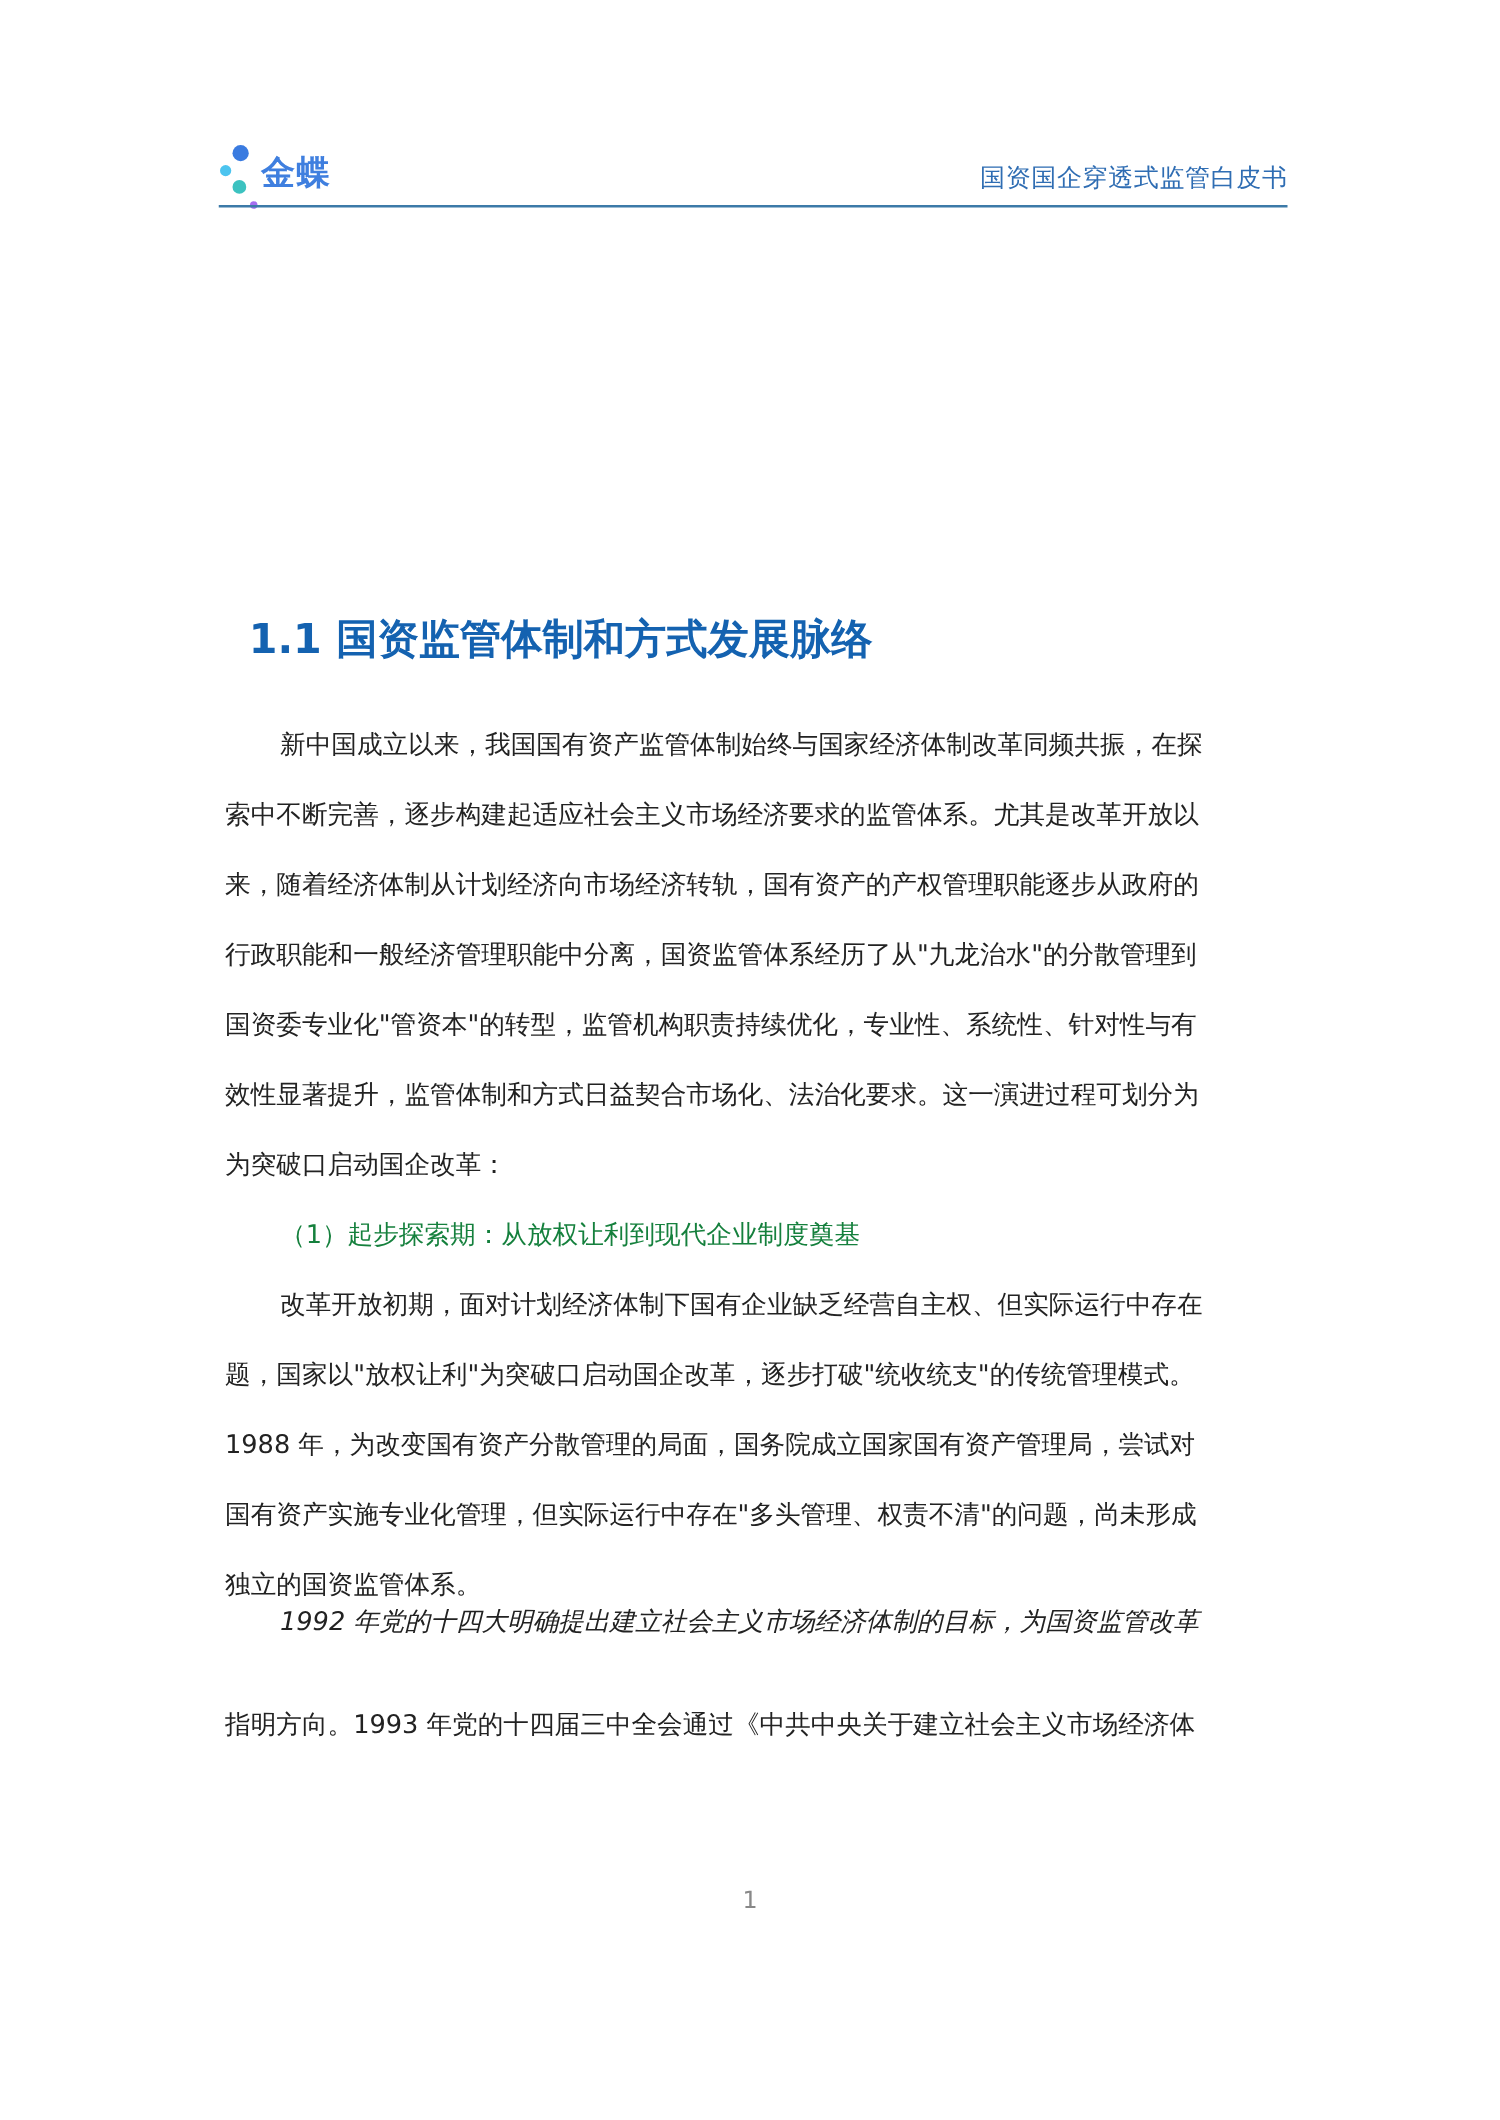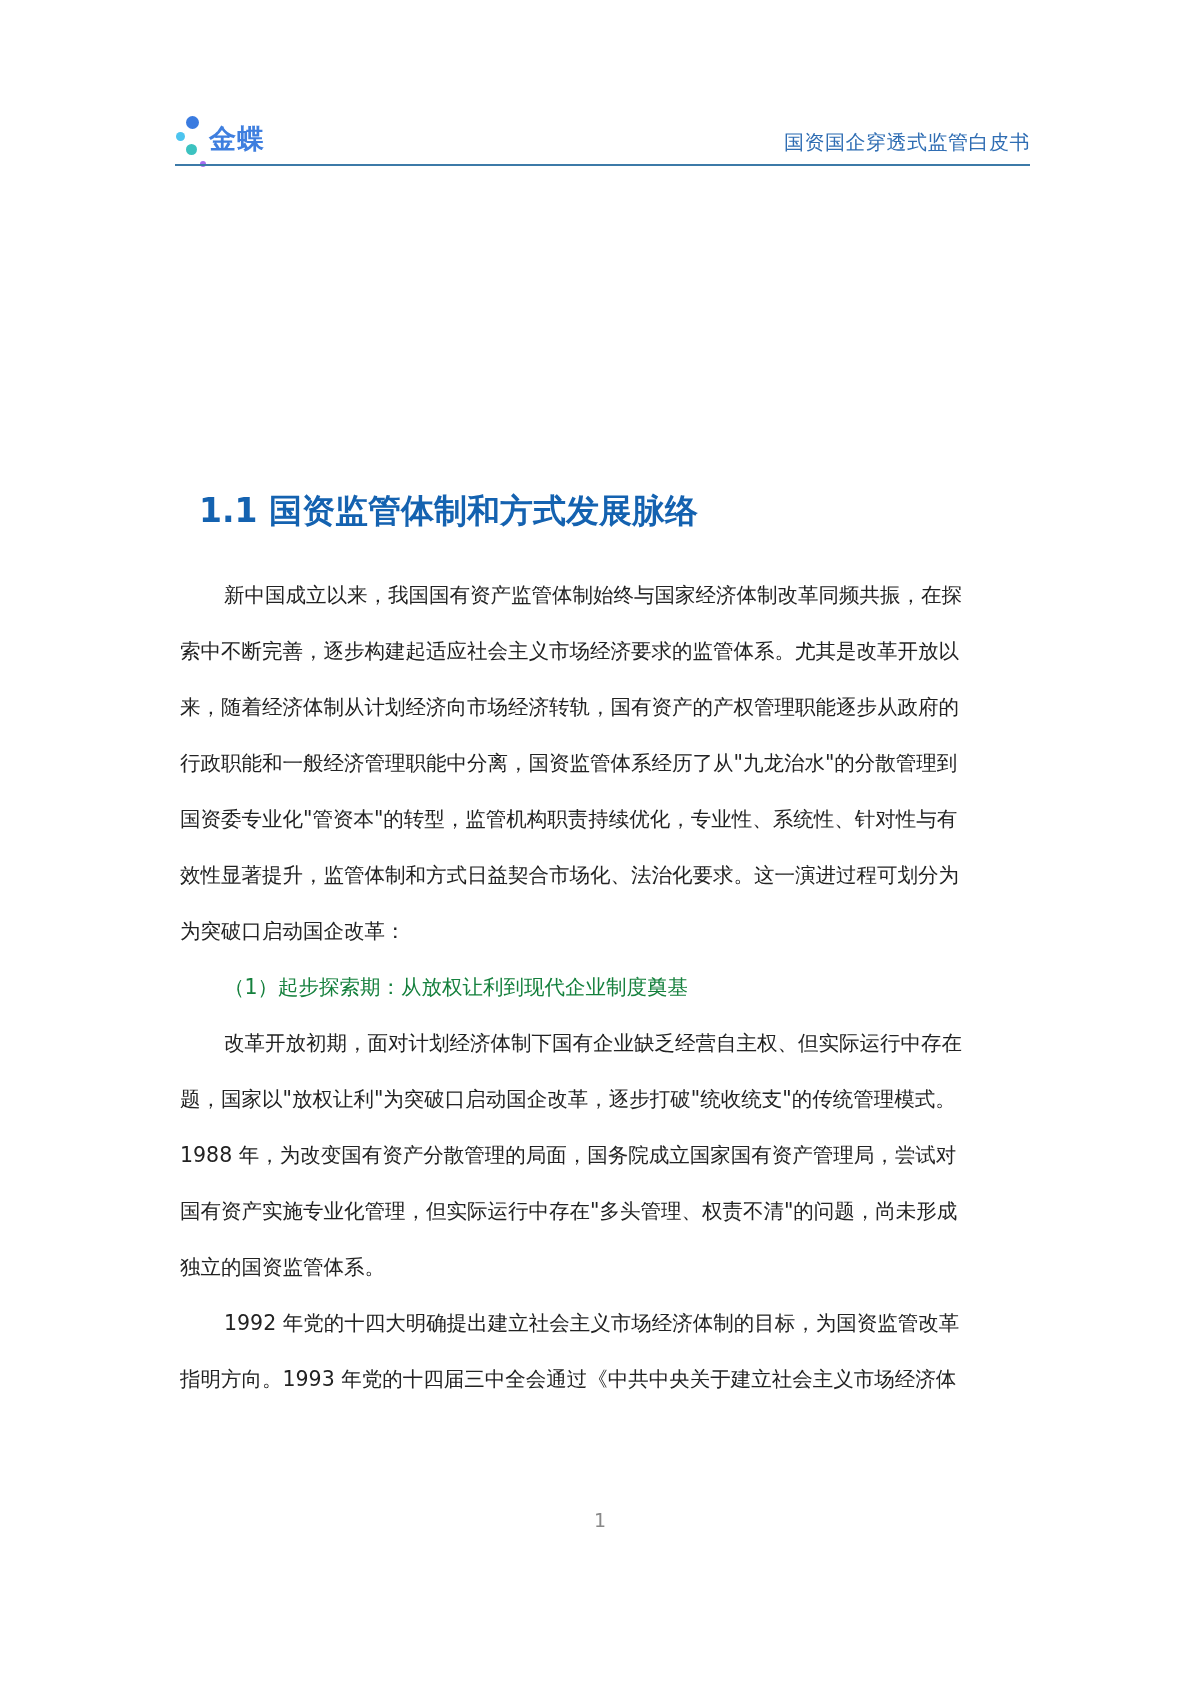--- a/index.html
+++ b/index.html
@@ -151,18 +151,18 @@
     <div class="line" style="top:168px;">行政职能和一般经济管理职能中分离，国资监管体系经历了从"九龙治水"的分散管理到</div>
     <div class="line" style="top:224px;">国资委专业化"管资本"的转型，监管机构职责持续优化，专业性、系统性、针对性与有</div>
     <div class="line" style="top:280px;">效性显著提升，监管体制和方式日益契合市场化、法治化要求。这一演进过程可划分为</div>
     <div class="line" style="top:336px;">为突破口启动国企改革：</div>
     <div class="line indent bold" style="top:392px;">（1）起步探索期：从放权让利到现代企业制度奠基</div>
     <div class="line indent" style="top:448px;">改革开放初期，面对计划经济体制下国有企业缺乏经营自主权、但实际运行中存在</div>
     <div class="line" style="top:504px;">题，国家以"放权让利"为突破口启动国企改革，逐步打破"统收统支"的传统管理模式。</div>
     <div class="line" style="top:560px;">1988 年，为改变国有资产分散管理的局面，国务院成立国家国有资产管理局，尝试对</div>
     <div class="line" style="top:616px;">国有资产实施专业化管理，但实际运行中存在"多头管理、权责不清"的问题，尚未形成</div>
     <div class="line" style="top:672px;">独立的国资监管体系。</div>
-    <div class="line indent" style="top:728px;">1992 年党的十四大明确提出建立社会主义市场经济体制的目标，为国资监管改革</div>
+    <div class="line indent" style="top:702px;font-style:italic;">1992 年党的十四大明确提出建立社会主义市场经济体制的目标，为国资监管改革</div>
     <div class="line" style="top:784px;">指明方向。1993 年党的十四届三中全会通过《中共中央关于建立社会主义市场经济体</div>
   </div>
 
   <div class="page-number">1</div>
 </div>
 
 </body></html>

